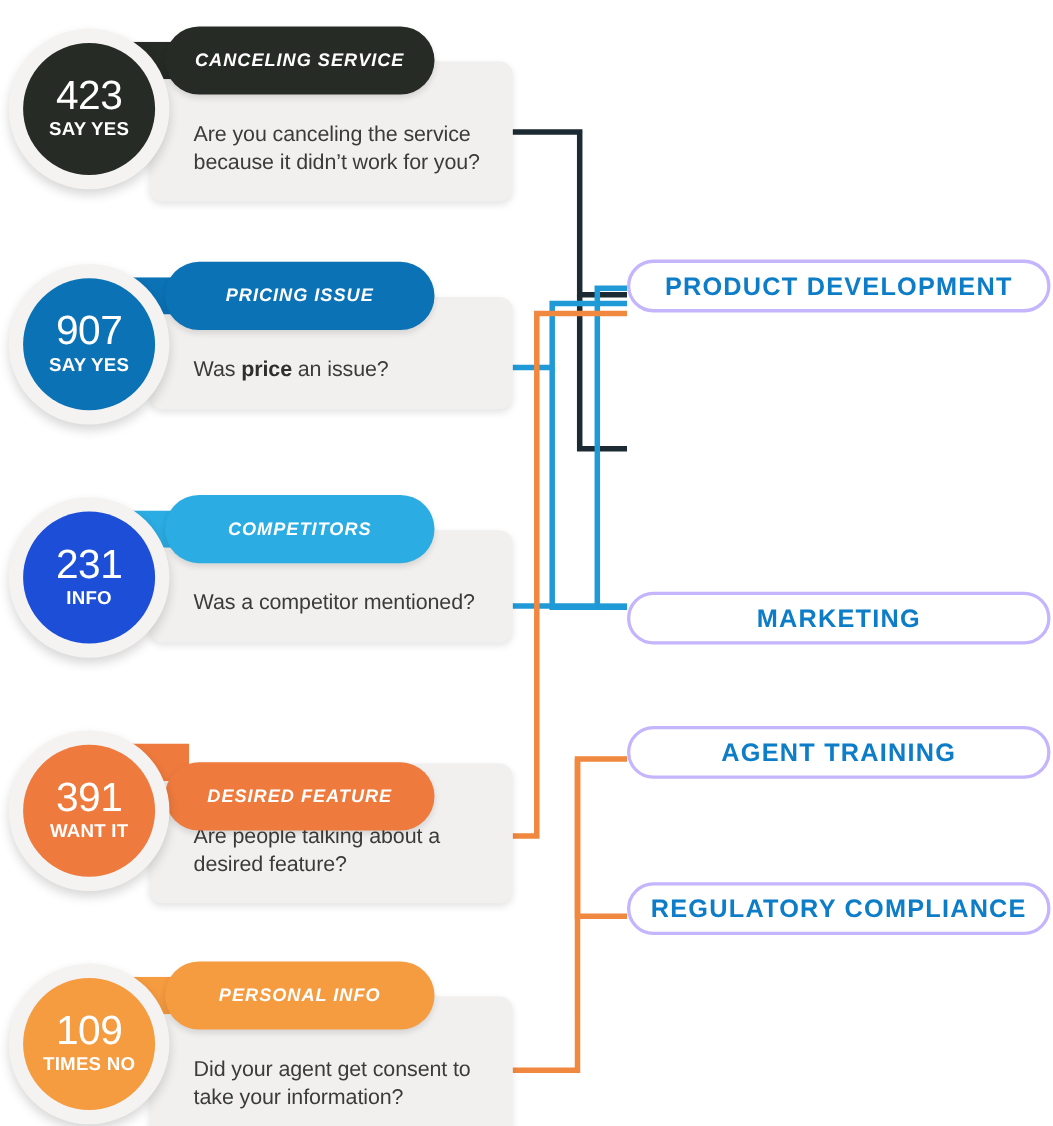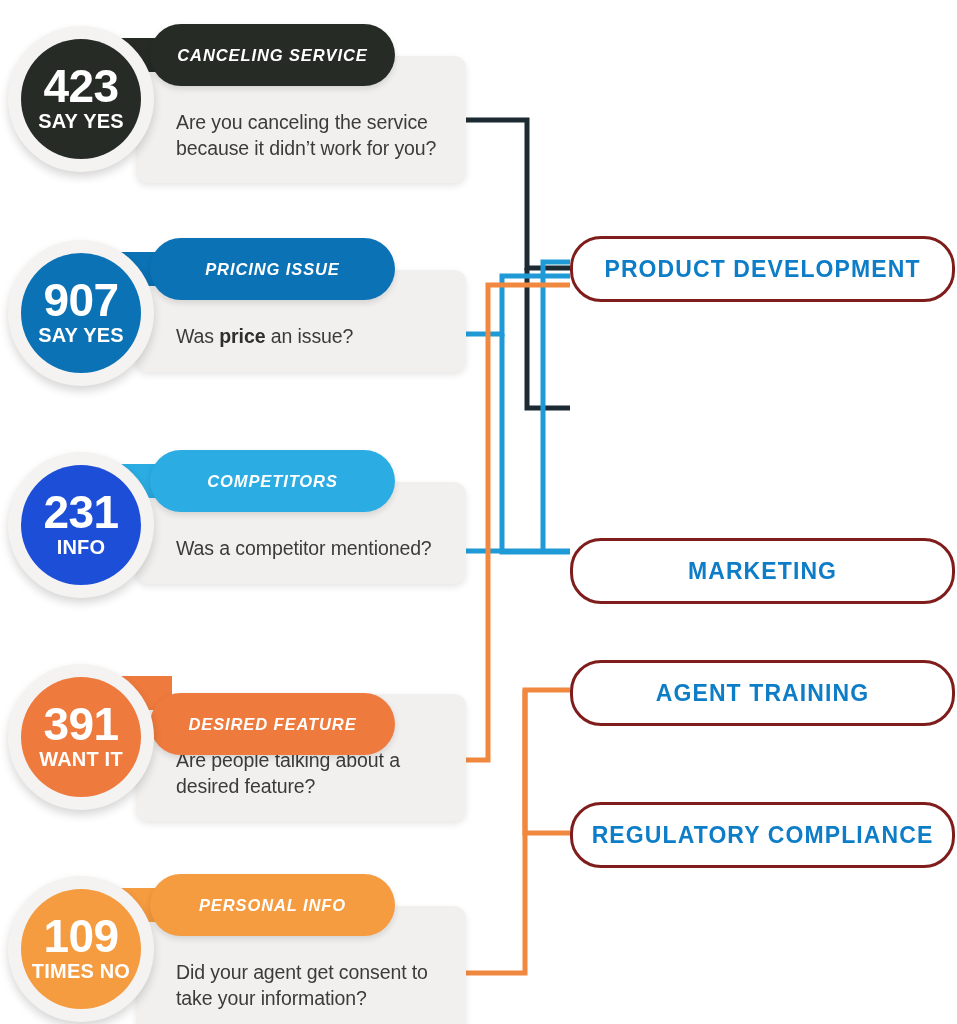--- a/index.html
+++ b/index.html
@@ -96,39 +96,39 @@
     width: 120px;
     height: 120px;
     border-radius: 50%;
     display: flex;
     flex-direction: column;
     align-items: center;
     justify-content: center;
     color: #ffffff;
   }
   .qcard-num {
-    font-size: 46px;
-    font-weight: 700;
+    font-size: 37px;
+    font-weight: 400;
     line-height: 0.92;
     letter-spacing: -0.5px;
   }
   .qcard-sub {
-    font-size: 20px;
+    font-size: 17px;
     font-weight: 700;
     letter-spacing: 0.2px;
     margin-top: 3px;
   }
 
   
   .opill {
     position: absolute;
     z-index: 3;
-    height: 66px;
+    height: 48px;
     border-radius: 31px;
-    border: 3px solid #7f1d1d;
+    border: 3px solid #c4b5fd;
     background: transparent;
     display: flex;
     align-items: center;
     justify-content: center;
     color: #0d7dc8;
     font-size: 23px;
     font-weight: 700;
     letter-spacing: 1.1px;
     box-sizing: border-box;
   }

